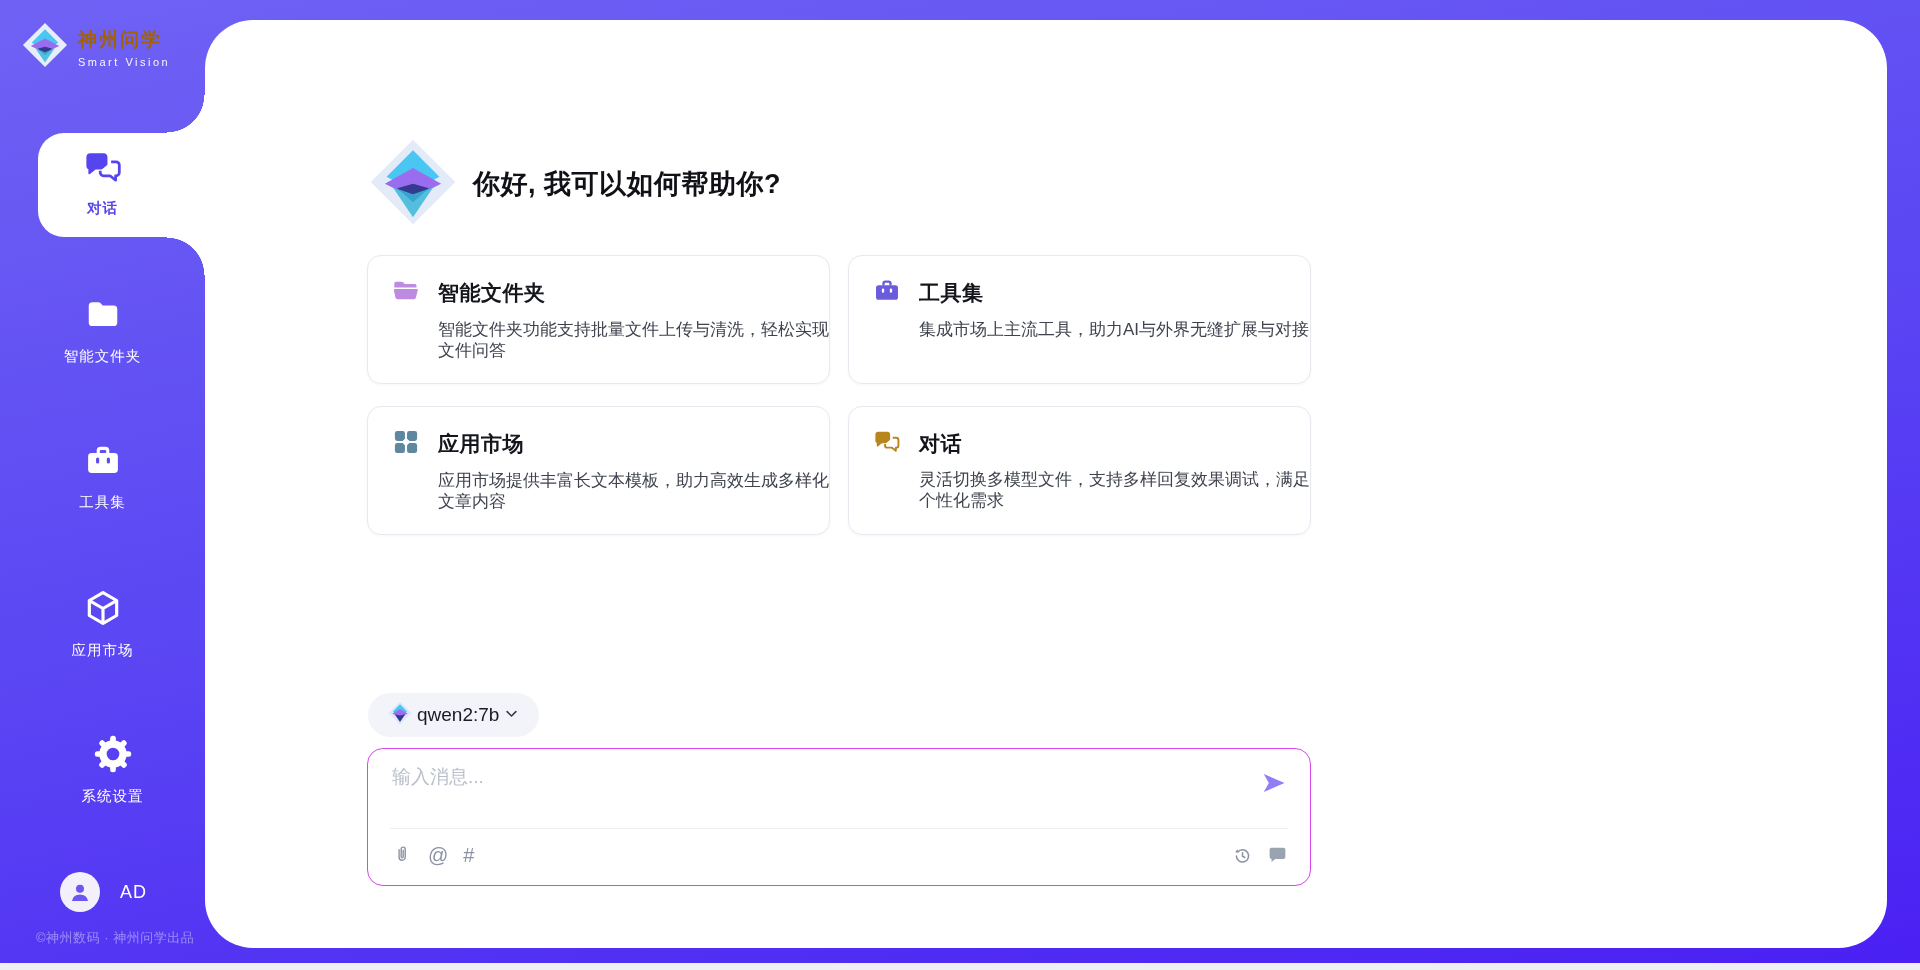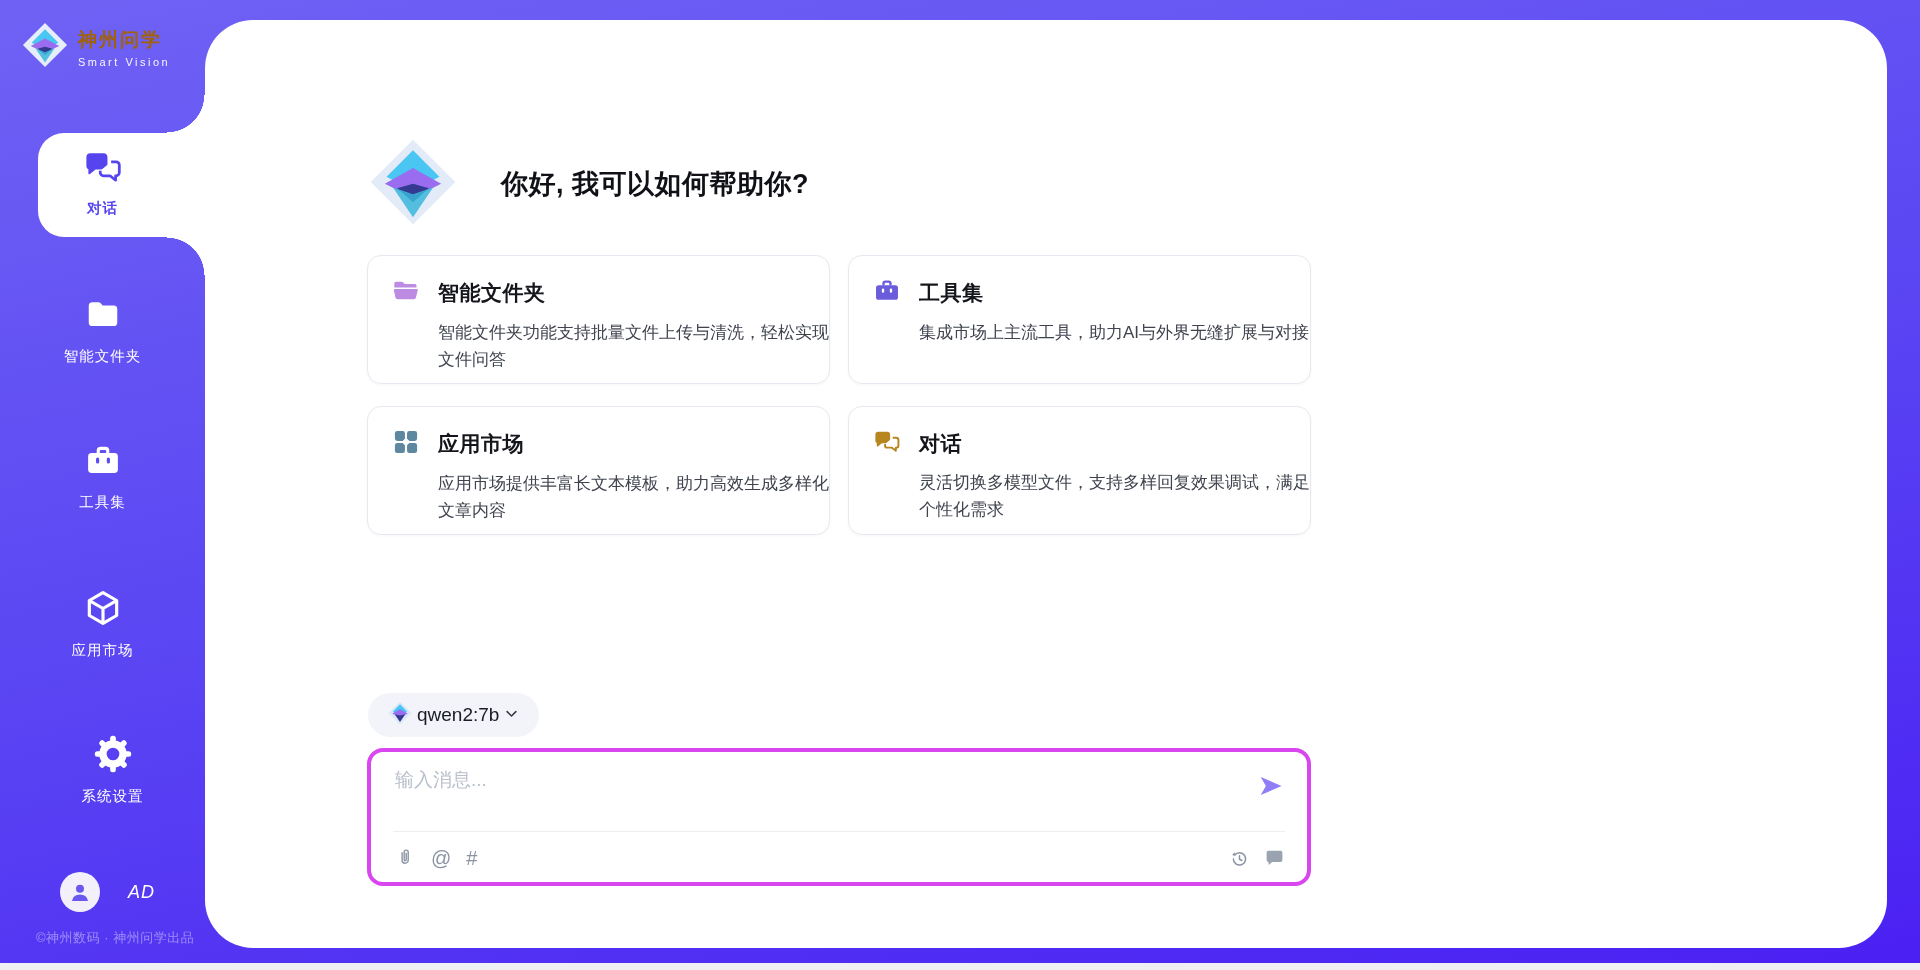--- a/index.html
+++ b/index.html
@@ -27,47 +27,47 @@
   .tab-fillet.top{ top:95px;  background:radial-gradient(circle at 0 0,   rgba(0,0,0,0) 37px,#fff 37.5px);}
   .tab-fillet.bot{ top:237px; background:radial-gradient(circle at 0 100%,rgba(0,0,0,0) 37px,#fff 37.5px);}
 
   .nav-item{ position:absolute; left:0; width:205px; display:flex; flex-direction:column;
     align-items:center; gap:9px; z-index:4; cursor:pointer;}
   .nav-item .lbl{ font-size:14.5px; color:#ffffff; letter-spacing:1px;}
   .nav-item.is-active .lbl{ color:#5645ee; font-weight:600;}
   .nav-chat{ top:148px; }  .nav-folder{ top:296px; } .nav-tools{ top:442px; }
   .nav-apps{ top:588px; }  .nav-settings{ top:734px;padding-left:20px; }
 
-  .user-row{ position:absolute; left:60px; top:872px; display:flex; align-items:center; gap:28px; z-index:4; cursor:pointer;font-style:italic;}
+  .user-row{ position:absolute; left:60px; top:872px; display:flex; align-items:center; gap:20px; z-index:4; cursor:pointer;}
   .avatar-circle{ width:40px; height:40px; border-radius:50%; background:#f3effb;
     display:flex; align-items:center; justify-content:center;}
   .user-name{ color:#fff; font-size:18px; letter-spacing:1px;}
   .sidebar-footer{ position:absolute; left:14px; top:929px; width:200px; z-index:4;
     color:rgba(255,255,255,.42); font-size:13px; letter-spacing:.5px;margin-left:22px;}
 
   .bottom-strip{ position:absolute; left:0; right:0; bottom:0; height:7px; background:#eef0f4; z-index:5;}
 
   
-  .greeting{ position:absolute; left:369px; top:140px; height:88px; display:flex; align-items:center; gap:44px;}
+  .greeting{ position:absolute; left:369px; top:140px; height:88px; display:flex; align-items:center; gap:16px;}
   .greeting-title{ font-size:27px; font-weight:800; color:#101117; letter-spacing:.5px;}
 
   .cards{ position:absolute; left:367px; top:255px; width:944px;
     display:grid; grid-template-columns:463px 463px; gap:22px 18px;}
   .card{ height:129px; background:#fff; border:1px solid #e8e9f0; border-radius:14px;
     padding:21px 24px 0 24px; cursor:pointer; box-shadow:0 1px 3px rgba(45,45,90,.04);}
   .card-head{ display:flex; align-items:center; gap:18px; }
   .card-title{ font-size:21px; font-weight:800; color:#15161c; letter-spacing:.5px;}
-  .card-desc{ margin-top:10px; margin-left:46px; font-size:17px; color:#3f434e; line-height:27px; width:392px;}
+  .card-desc{ margin-top:10px; margin-left:46px; font-size:17px; color:#3f434e; line-height:21px; width:392px;}
 
   .model-pill{ position:absolute; left:368px; top:693px; height:44px; padding:0 20px;
     display:inline-flex; align-items:center; gap:5px; background:#f3f4f9; border-radius:22px; cursor:pointer;}
   .model-name{ font-size:19px; color:#191b26; }
 
   .composer{ position:absolute; left:367px; top:748px; width:944px; height:138px;
-    background:#fff; border:4px solid #d946ef; border-radius:16px; box-shadow:0 1px 2px rgba(0,0,0,.02);}
+    background:#fff; border:1px solid #d946ef; border-radius:16px; box-shadow:0 1px 2px rgba(0,0,0,.02);}
   .composer textarea{ position:absolute; left:24px; top:15px; width:840px; height:58px;
     border:none; outline:none; resize:none; font-family:inherit; font-size:19px; color:#2a2d38; background:transparent;}
   .composer textarea::placeholder{ color:#b9bfca; }
   .send-btn{ position:absolute; right:22px; top:20px; width:28px; height:28px; cursor:pointer; border:none; background:none;}
   .composer-divider{ position:absolute; left:22px; right:22px; top:79px; height:1px; background:#edeef2;}
   .tool-row{ position:absolute; left:24px; top:94px; display:flex; align-items:center; gap:15px;}
   .tool-row .txt-ic{ font-size:20px; color:#8b93a3; cursor:pointer; line-height:22px;}
   .action-row{ position:absolute; right:22px; top:96px; display:flex; align-items:center; gap:14px;}
   .icon-btn{ border:none; background:none; cursor:pointer; display:flex; align-items:center;}
 </style>

